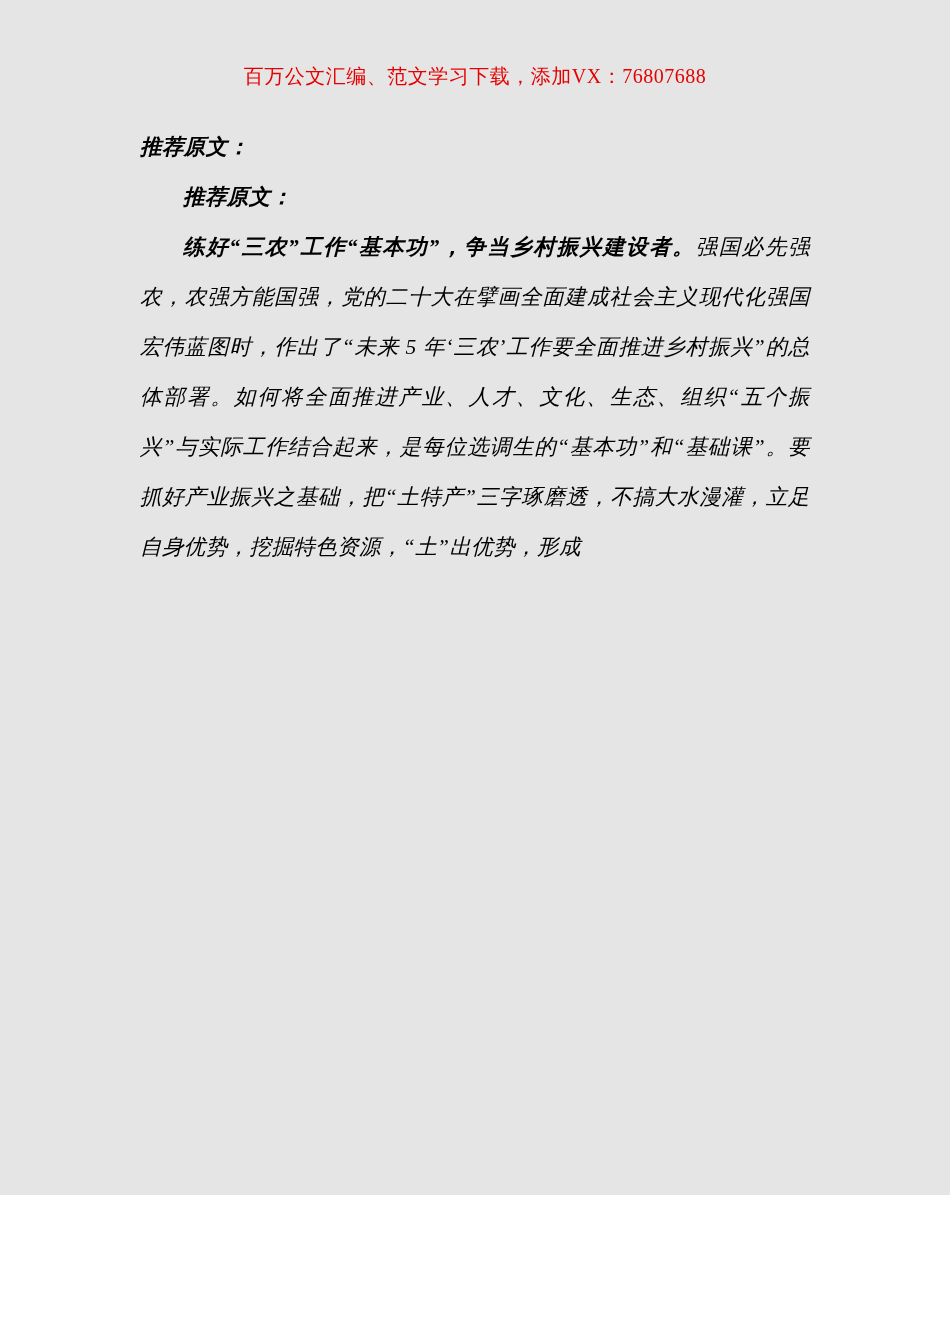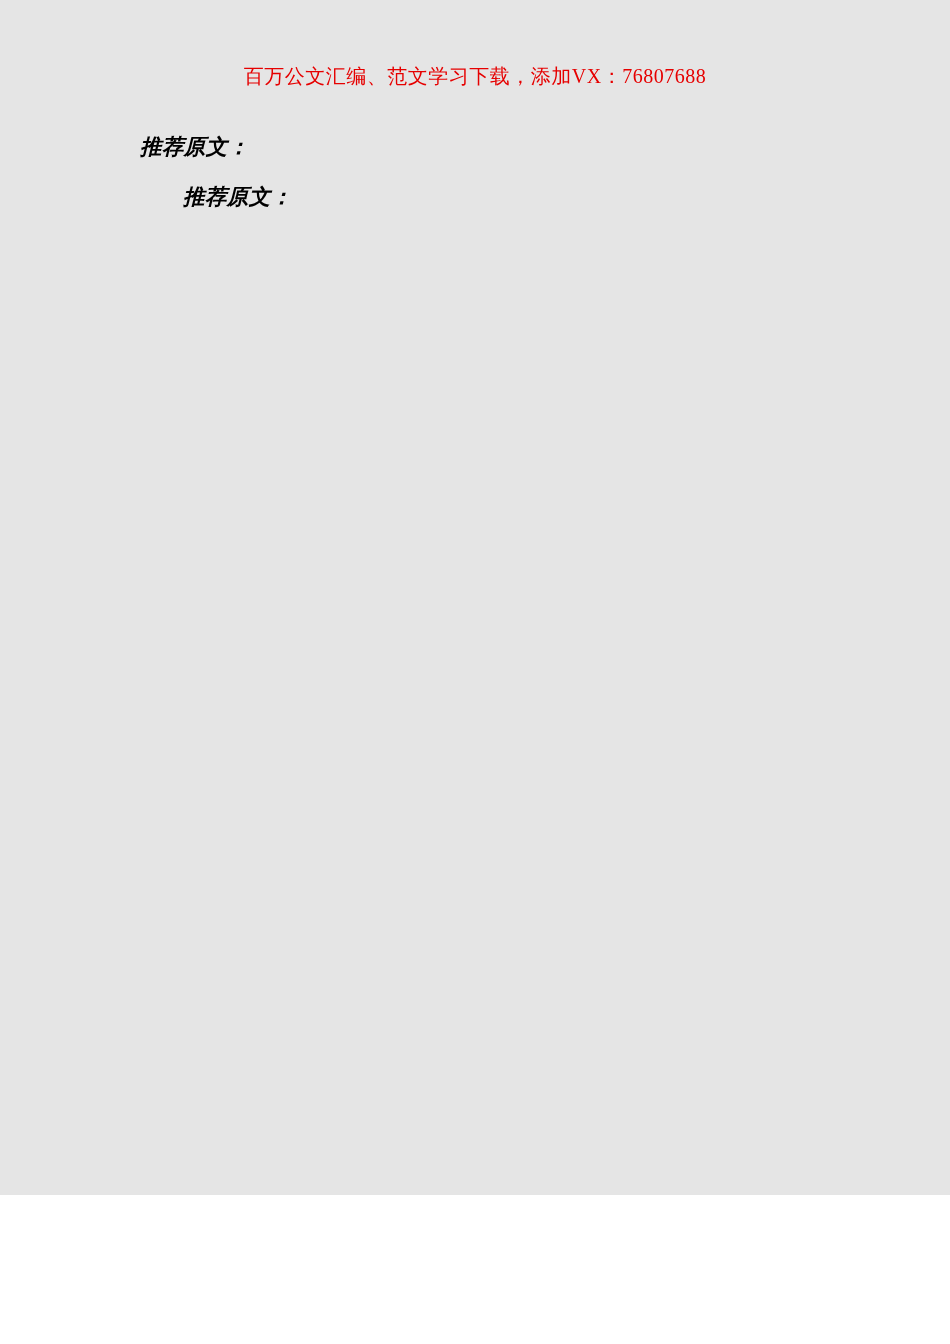--- a/index.html
+++ b/index.html
@@ -61,14 +61,15 @@
   }
 </style>
 </head>
 <body>
 
 <div class="page">
   <div class="header-notice" style="color: rgb(230, 0, 0);">百万公文汇编、范文学习下载，添加VX：76807688</div>
   <div class="doc-body">
       <p class="para heading"><span>推荐原文：</span></p>
       <p class="para heading-indent"><span>推荐原文：</span></p>
+      <p class="para body-lead-bold"><strong>练好“三农”工作“基本功”，争当乡村振兴建设者。</strong><span>强国必先强农，农强方能国强，党的二十大在擘画全面建成社会主义现代化强国宏伟蓝图时，作出了“未来 5 年‘三农’工作要全面推进乡村振兴”的总体部署。如何将全面推进产业、人才、文化、生态、组织“五个振兴”与实际工作结合起来，是每位选调生的“基本功”和“基础课”。要抓好产业振兴之基础，把“土特产”三字琢磨透，不搞大水漫灌，立足自身优势，挖掘特色资源，“土”出优势，形成</span></p>
     </div>
 </div>
 
 </body></html>

